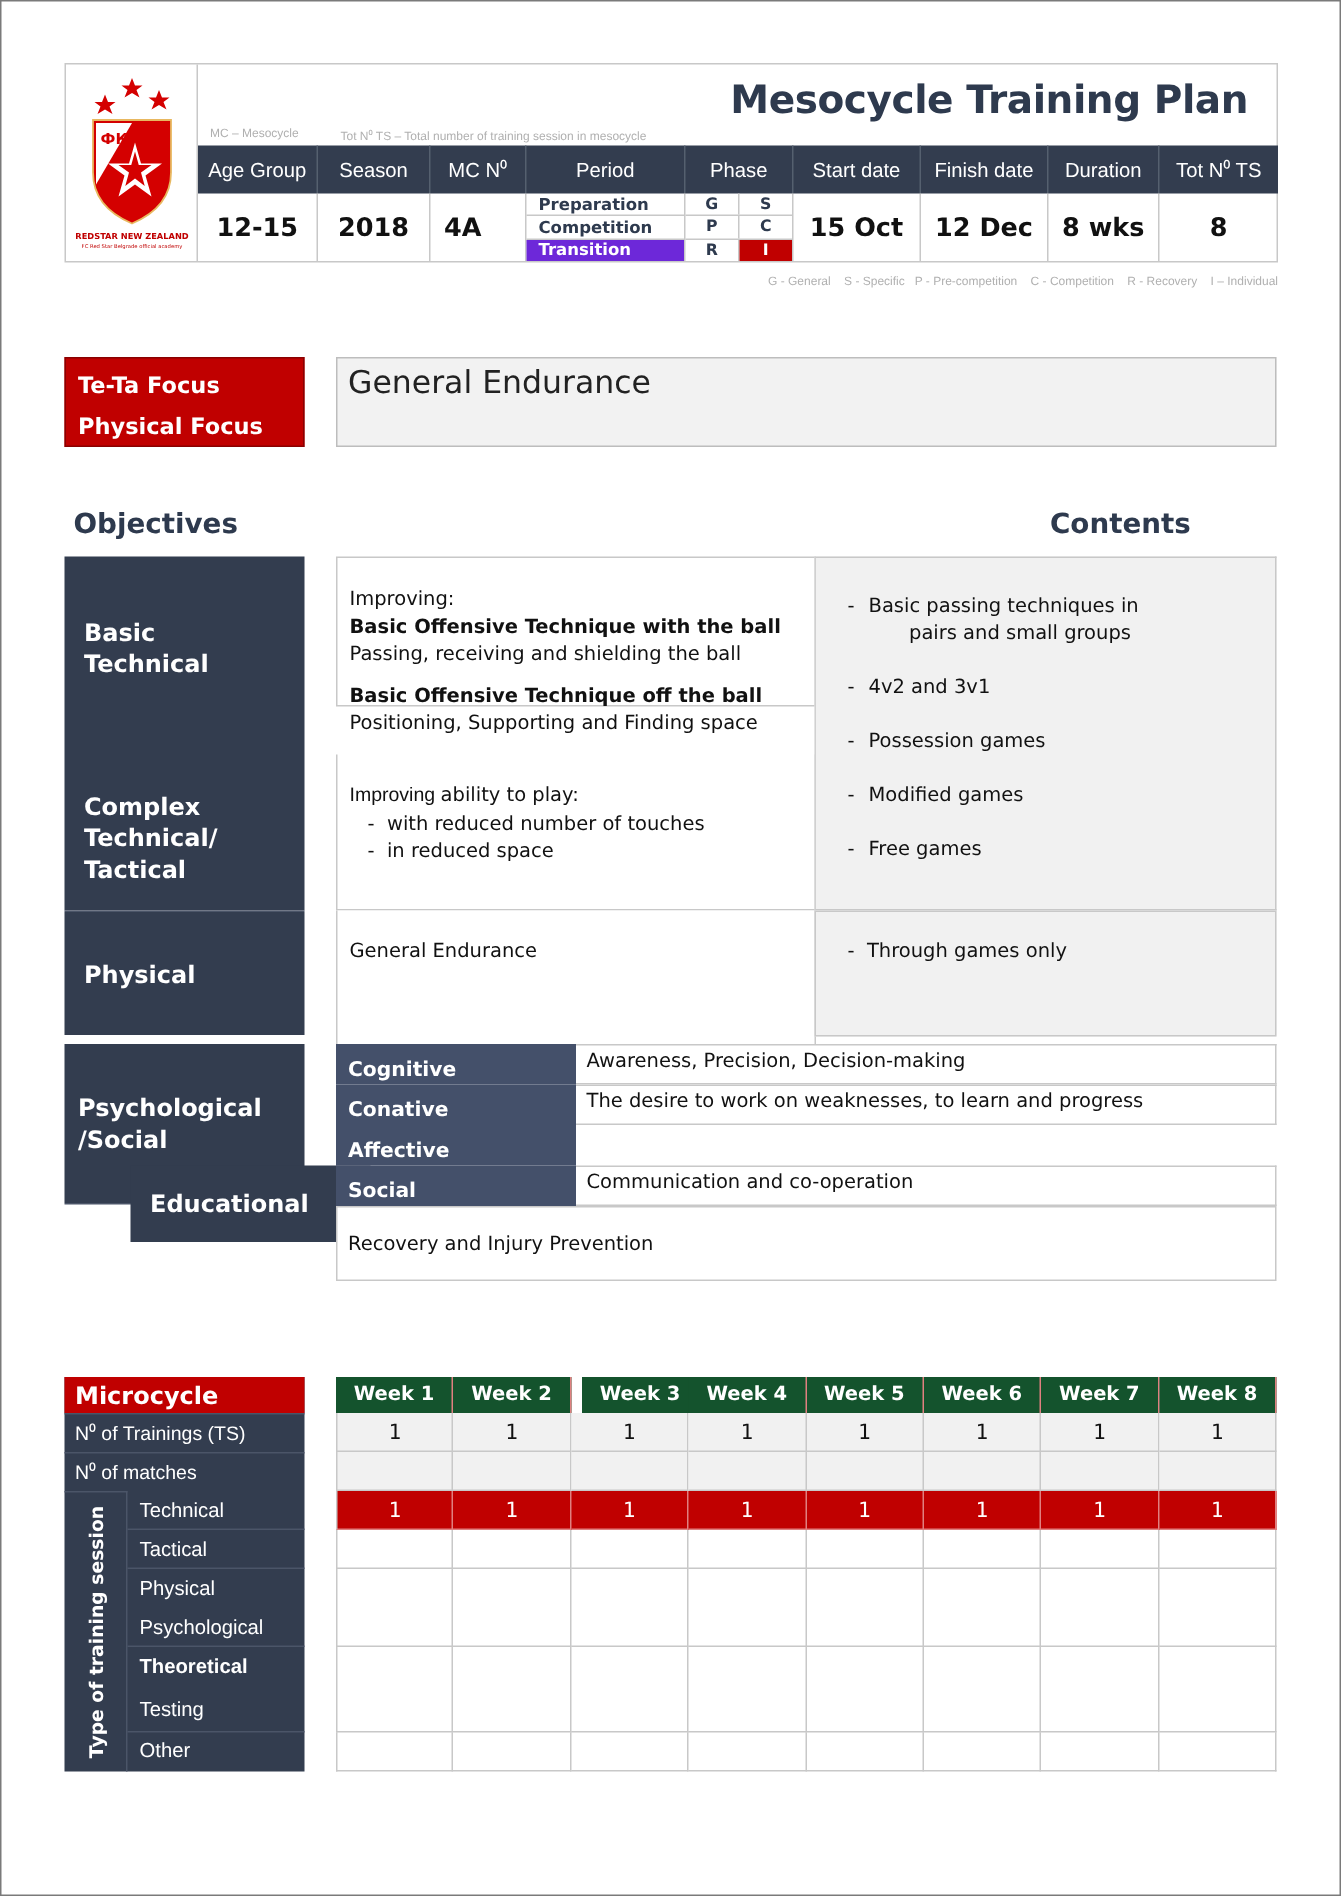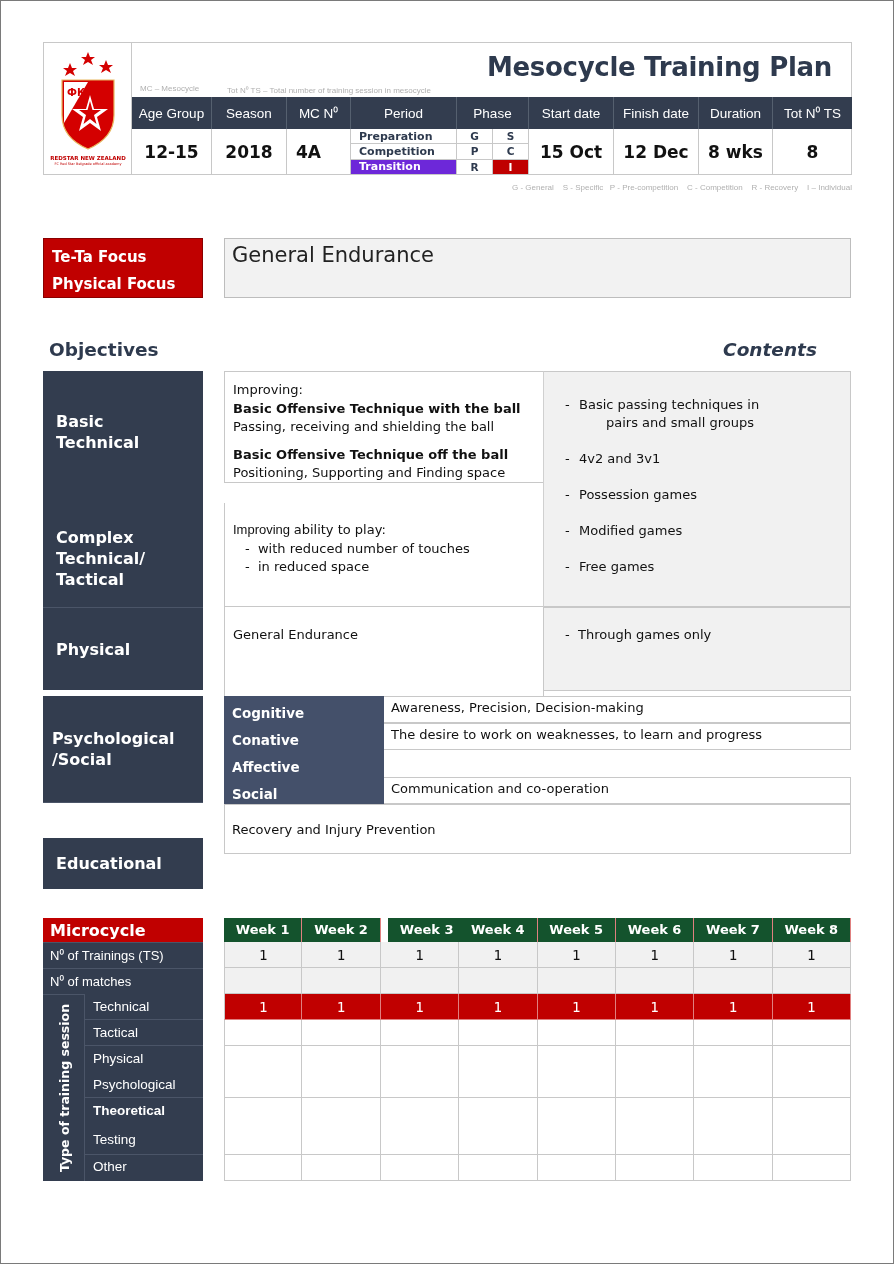--- a/index.html
+++ b/index.html
@@ -138,43 +138,43 @@
 
 <div class="abs focus-labels">
   <div>Te-Ta Focus</div>
   <div>Physical Focus</div>
 </div>
 <div class="abs focus-values">
   <div>General Endurance</div>
 </div>
 
 <div class="abs section-head" style="left:49px;top:339px;">Objectives</div>
-<div class="abs section-head" style="left:700px;top:339px;width:140px;text-align:center;font-style:italic;">Contents</div>
+<div class="abs section-head" style="left:700px;top:339px;width:140px;text-align:left;">Contents</div>
 
 <div class="abs obj-label" style="top:371px;height:236px;flex-direction:column;align-items:flex-start;justify-content:flex-start;padding-top:40px;">
   <div>
     <div>Basic</div>
     <div>Technical</div>
   </div>
   <div style="margin-top:74px;">
     <div>Complex</div>
     <div>Technical/</div>
     <div>Tactical</div>
   </div>
 </div>
 <div class="abs" style="left:43px;top:607px;width:160px;height:1px;background:#4b5568;"></div>
 <div class="abs obj-label" style="top:608px;height:82px;">Physical</div>
 <div class="abs obj-label" style="top:696px;height:106px;flex-direction:column;align-items:flex-start;justify-content:center;padding-left:9px;">
   <div>Psychological</div>
   <div>/Social</div>
 </div>
 <div class="abs" style="left:43px;top:802px;width:160px;height:1px;background:#4b5568;"></div>
-<div class="abs obj-label" style="top:838px;height:51px;">Educational</div>
-
-<div class="abs obj-panel" style="top:371px;height:112px;padding-top:9px;">
+<div class="abs obj-label" style="top:777px;height:51px;margin-left:44px;">Educational</div>
+
+<div class="abs obj-panel" style="top:371px;height:100px;padding-top:19px;">
   <div>Improving:</div>
   <div><b>Basic Offensive Technique with the ball</b></div>
   <div>Passing, receiving and shielding the ball</div>
   <div style="margin-top:9px;"><b>Basic Offensive Technique off the ball</b></div>
   <div>Positioning, Supporting and Finding space</div>
 </div>
 <div class="abs obj-panel" style="top:503px;height:104px;padding-top:18px;border-top:none;">
   <div><span style="font-family:'Liberation Sans',sans-serif;">Improving </span><span>ability to play:</span></div>
   <div style="padding-left:12px;">- &nbsp;<span>with reduced number of touches</span></div>
   <div style="padding-left:12px;">- &nbsp;<span>in reduced space</span></div>

